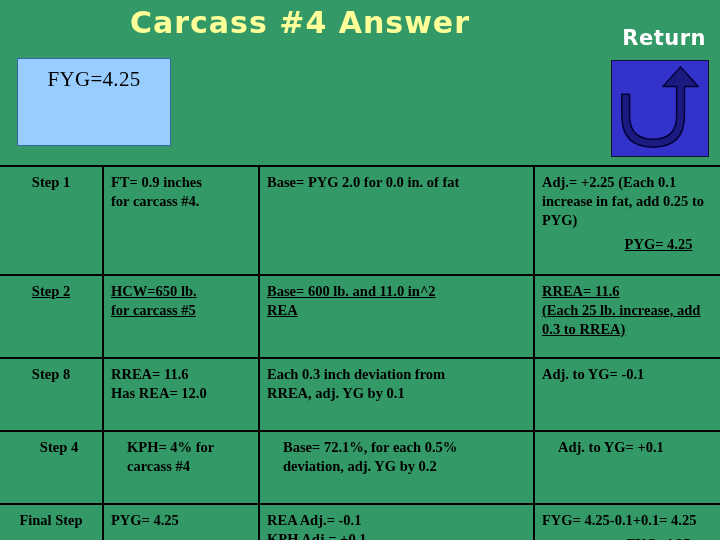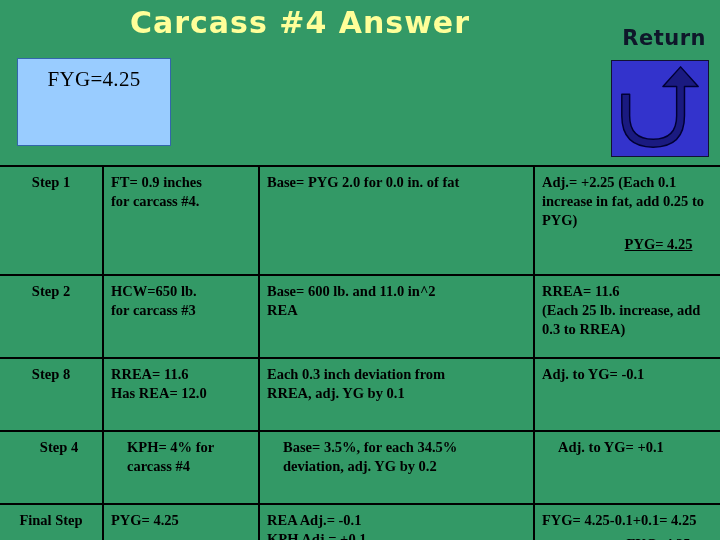--- a/index.html
+++ b/index.html
@@ -29,21 +29,21 @@
     letter-spacing: 1px;
     line-height: 38px;
     white-space: nowrap;
   }
 
   
   #return-label {
     position: absolute;
     right: 14px;
     top: 26px;
-    color: #0f172a;
+    color: #ffffff;
     font-family: "DejaVu Sans", sans-serif;
     font-size: 21px;
     font-weight: bold;
     letter-spacing: 0.5px;
     line-height: 24px;
     white-space: nowrap;
   }
   #return-button {
     position: absolute;
     left: 611px;
@@ -111,21 +111,21 @@
     text-align: center;
     border-left: none;
   }
   #steps-table td.col-measure { width: 140px; }
   #steps-table td.col-base    { width: 259px; margin-top: 36px; }
   #steps-table td.col-adjust  {
     width: 233px;
     border-right: none;
   }
   #steps-table tr.row-1 td { height: 97px; }
-  #steps-table tr.row-2 td { height: 71px; }
+  #steps-table tr.row-2 td { height: 71px; text-decoration: underline; }
   #steps-table tr.row-3 td { height: 61px; }
   #steps-table tr.row-4 td { height: 61px; padding-left: 23px; }
   #steps-table tr.row-5 td { height: 54px; }
 
   .line { display: block; }
   .line.center { text-align: center; }
   .line.underline { text-decoration: underline; }
   .line.spaced { margin-top: 5px; }
 </style>
 </head>
@@ -160,21 +160,21 @@
           <span class="line">Adj.= +2.25 (Each 0.1</span>
           <span class="line">increase in fat, add 0.25 to</span>
           <span class="line">PYG)</span>
           <span class="line center underline spaced">PYG= 4.25</span>
         </td>
       </tr>
       <tr class="row-2">
         <td class="col-step">Step 2</td>
         <td class="col-measure">
           <span class="line">HCW=650 lb.</span>
-          <span class="line">for carcass #3</span>
+          <span class="line">for carcass #5</span>
         </td>
         <td class="col-base">
           <span class="line">Base= 600 lb. and 11.0 in^2</span>
           <span class="line">REA</span>
         </td>
         <td class="col-adjust">
           <span class="line">RREA= 11.6</span>
           <span class="line">(Each 25 lb. increase, add</span>
           <span class="line">0.3 to RREA)</span>
         </td>
@@ -193,21 +193,21 @@
           <span class="line">Adj. to YG= -0.1</span>
         </td>
       </tr>
       <tr class="row-4">
         <td class="col-step">Step 4</td>
         <td class="col-measure">
           <span class="line">KPH= 4% for</span>
           <span class="line">carcass #4</span>
         </td>
         <td class="col-base">
-          <span class="line">Base= 3.5%, for each 34.5%</span>
+          <span class="line">Base= 72.1%, for each 0.5%</span>
           <span class="line">deviation, adj. YG by 0.2</span>
         </td>
         <td class="col-adjust">
           <span class="line">Adj. to YG= +0.1</span>
         </td>
       </tr>
       <tr class="row-5">
         <td class="col-step">Final Step</td>
         <td class="col-measure">
           <span class="line">PYG= 4.25</span>

